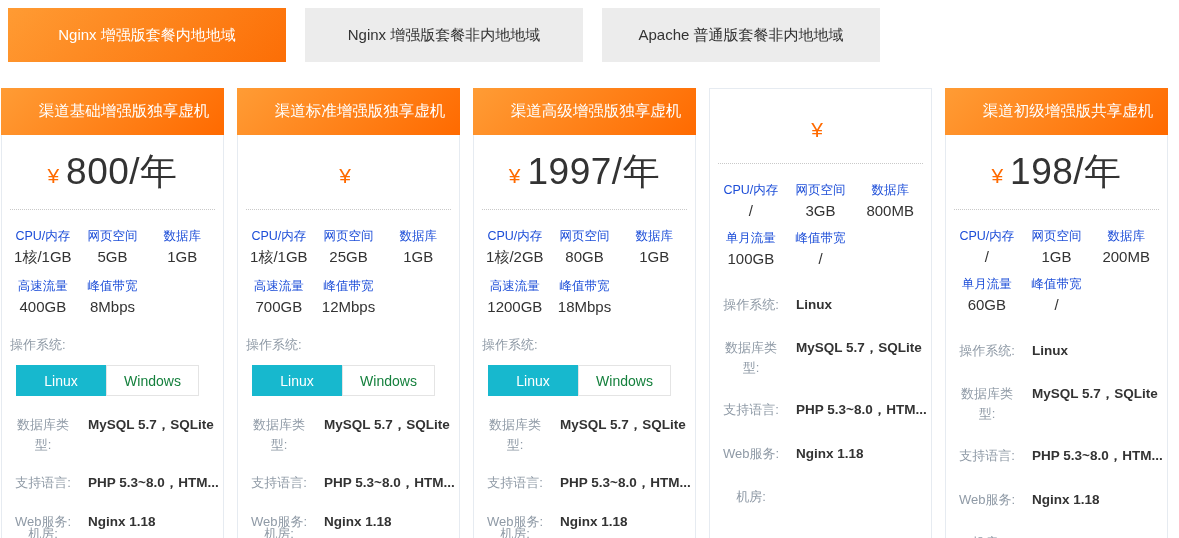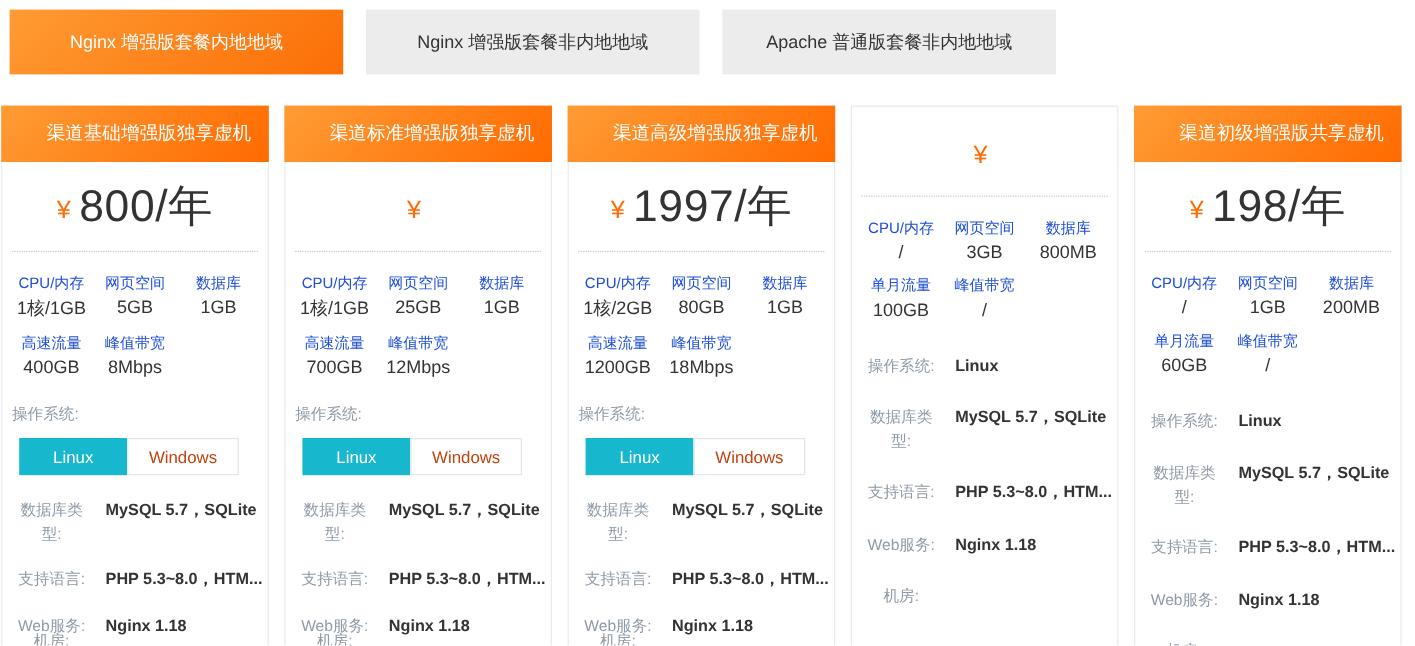--- a/index.html
+++ b/index.html
@@ -32,21 +32,21 @@
   .card--flat .detail-row { margin-top:23px; }
   .detail-label { width:66px; text-align:center; font-size:13px; color:#8f9aa6; line-height:1.5; }
   .detail-value { flex:1; padding-left:12px; font-size:13.5px; font-weight:bold; color:#333;
     line-height:1.5; white-space:nowrap; overflow:hidden; }
   .row-overlap { margin-top:-9px; }
 
   .os-label-row { padding-left:8px; margin-top:16px; font-size:13px; color:#8f9aa6; }
   .os-toggle { display:flex; margin:11px 0 0 14px; }
   .btn-linux { width:90px; height:31px; background:#17b8ce; color:#fff; border:none;
     font-size:14px; font-family:inherit; cursor:pointer; }
-  .btn-windows { width:93px; height:31px; background:#fff; color:#c2410c;
+  .btn-windows { width:93px; height:31px; background:#fff; color:#15803d;
     border:1px solid #e4e4e4; font-size:14px; font-family:inherit; cursor:pointer; }
 </style>
 </head>
 <body>
 
 <div class="tabs">
     <div class="tab tab--active">Nginx 增强版套餐内地地域</div>
     <div class="tab">Nginx 增强版套餐非内地地域</div>
     <div class="tab">Apache 普通版套餐非内地地域</div>
   </div>

